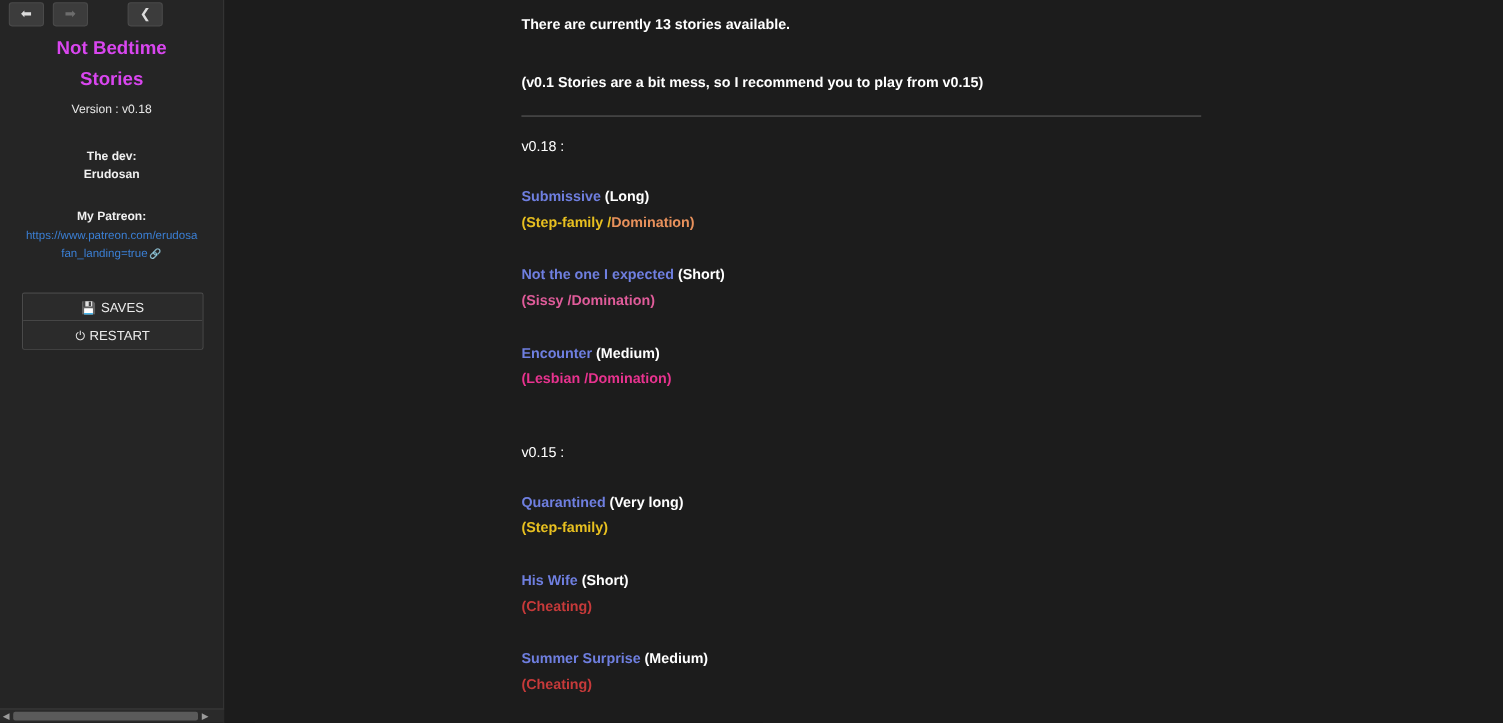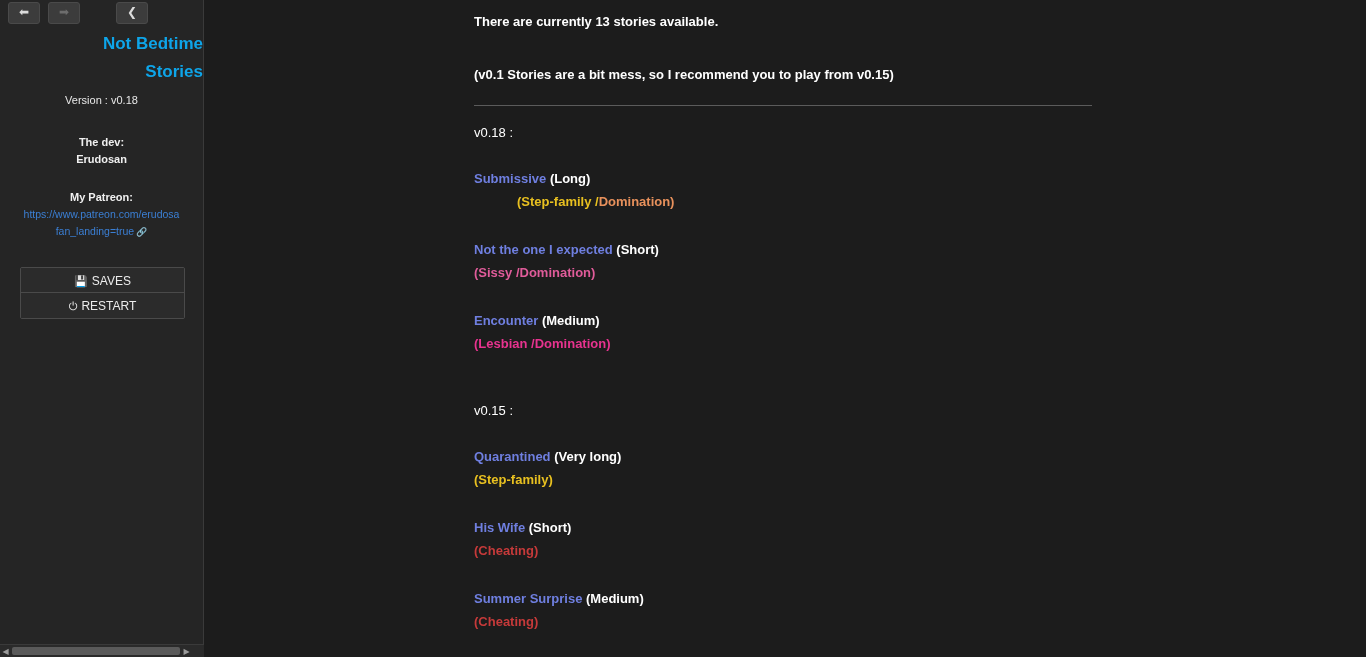--- a/index.html
+++ b/index.html
@@ -47,22 +47,22 @@
     line-height: 18px;
     text-align: center;
     margin-left: 8px;
     cursor: pointer;
     user-select: none;
   }
   .nav-btn.disabled { color: #6d6d6d; }
   .nav-btn.collapse { margin-left: 36px; }
 
   .brand {
-    text-align: right;
-    color: #0ea5e9;
+    text-align: center;
+    color: #d946ef;
     font-size: 17px;
     font-weight: bold;
     line-height: 28px;
     margin-top: 6px;
   }
   .version {
     text-align: center;
     color: #e8e8e8;
     font-size: 11px;
     margin-top: 8px;
@@ -244,21 +244,21 @@
 
   <div id="main">
     <div class="content">
       <div class="intro">There are currently 13 stories available.</div>
       <div class="intro second">(v0.1 Stories are a bit mess, so I recommend you to play from v0.15)</div>
       <div class="divider"></div>
       <div id="sections">
           <div class="section-head">v0.18 :</div>
           <div class="story">
             <div class="story-title"><span class="story-name">Submissive</span><span class="story-len"> (Long)</span></div>
-            <div class="story-tags"><span style="color: rgb(232, 192, 32); margin-left: 43px;">(Step-family /</span><span style="color: rgb(232, 145, 92);">Domination)</span></div>
+            <div class="story-tags"><span style="color: rgb(232, 192, 32);">(Step-family /</span><span style="color: rgb(232, 145, 92);">Domination)</span></div>
           </div>
           <div class="story">
             <div class="story-title"><span class="story-name">Not the one I expected</span><span class="story-len"> (Short)</span></div>
             <div class="story-tags"><span style="color: rgb(224, 92, 154);">(Sissy /</span><span style="color: rgb(224, 92, 154);">Domination)</span></div>
           </div>
           <div class="story">
             <div class="story-title"><span class="story-name">Encounter</span><span class="story-len"> (Medium)</span></div>
             <div class="story-tags"><span style="color: rgb(232, 51, 143);">(Lesbian /</span><span style="color: rgb(232, 51, 143);">Domination)</span></div>
           </div>
           <div class="gap-big"></div>

